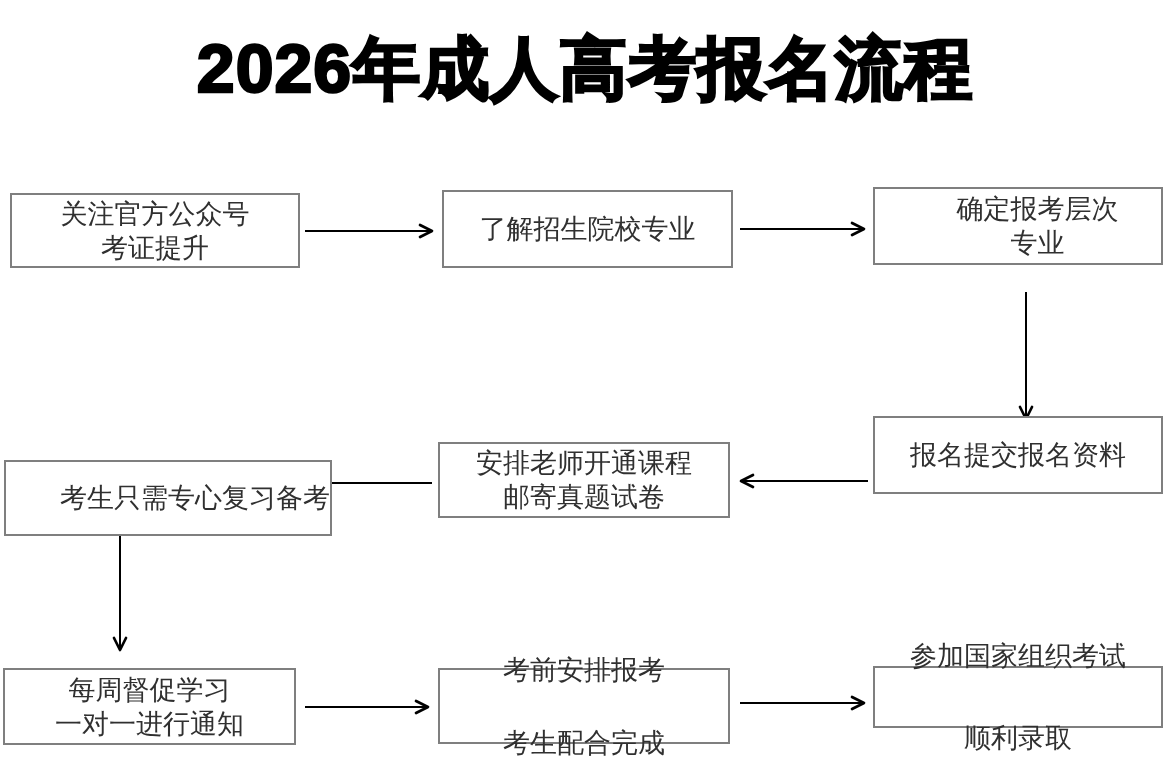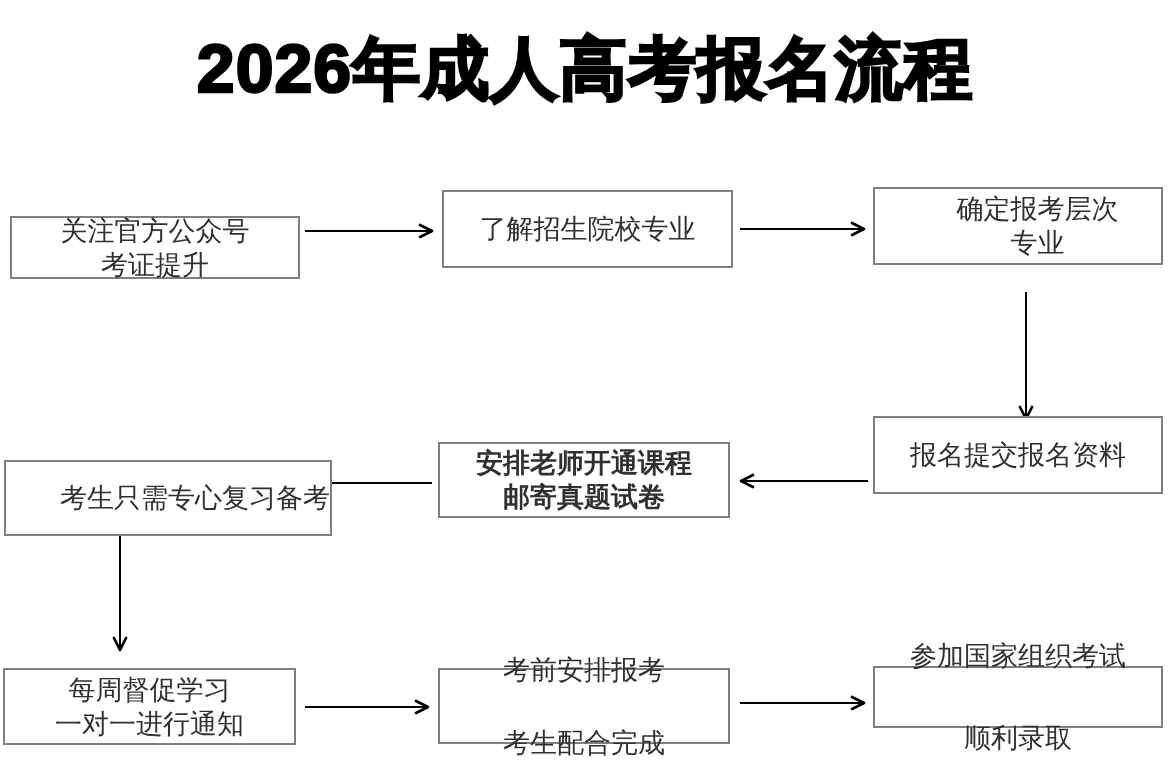--- a/index.html
+++ b/index.html
@@ -72,39 +72,39 @@
     <line x1="305" y1="231" x2="432" y2="231" stroke="#000000" stroke-width="2" marker-end="url(#arrowhead)"></line>
     <line x1="740" y1="229" x2="864" y2="229" stroke="#000000" stroke-width="2" marker-end="url(#arrowhead)"></line>
     <line x1="1026" y1="292" x2="1026" y2="419" stroke="#000000" stroke-width="2" marker-end="url(#arrowhead)"></line>
     <line x1="868" y1="481" x2="741" y2="481" stroke="#000000" stroke-width="2" marker-end="url(#arrowhead)"></line>
     <line x1="432" y1="483" x2="307" y2="483" stroke="#000000" stroke-width="2" marker-end="url(#arrowhead)"></line>
     <line x1="120" y1="524" x2="120" y2="650" stroke="#000000" stroke-width="2" marker-end="url(#arrowhead)"></line>
     <line x1="305" y1="707" x2="428" y2="707" stroke="#000000" stroke-width="2" marker-end="url(#arrowhead)"></line>
     <line x1="740" y1="703" x2="864" y2="703" stroke="#000000" stroke-width="2" marker-end="url(#arrowhead)"></line>
   </svg>
 
-  <div class="step-box" style="left:10px;  top:193px; width:290px; height:63px;margin-top:23px;">
+  <div class="step-box" style="left:10px;  top:193px; width:290px; height:75px;">
     <div class="step-line">关注官方公众号</div>
     <div class="step-line">考证提升</div>
   </div>
 
   <div class="step-box" style="left:442px; top:190px; width:291px; height:78px;text-align:right;">
     <div class="step-line">了解招生院校专业</div>
   </div>
 
   <div class="step-box" style="left:873px; top:187px; width:290px; height:78px;padding-left:39px;">
     <div class="step-line">确定报考层次</div>
     <div class="step-line">专业</div>
   </div>
 
   <div class="step-box" style="left:4px;   top:460px; width:328px; height:76px;align-items:flex-end;">
     <div class="step-line">考生只需专心复习备考</div>
   </div>
 
-  <div class="step-box" style="left:438px; top:442px; width:292px; height:76px;font-weight:bold;">
+  <div class="step-box" style="left:438px; top:442px; width:292px; height:76px;">
     <div class="step-line">安排老师开通课程</div>
     <div class="step-line">邮寄真题试卷</div>
   </div>
 
   <div class="step-box" style="left:873px; top:416px; width:290px; height:78px;text-align:right;">
     <div class="step-line">报名提交报名资料</div>
   </div>
 
   <div class="step-box" style="left:3px;   top:668px; width:293px; height:77px;">
     <div class="step-line">每周督促学习</div>

